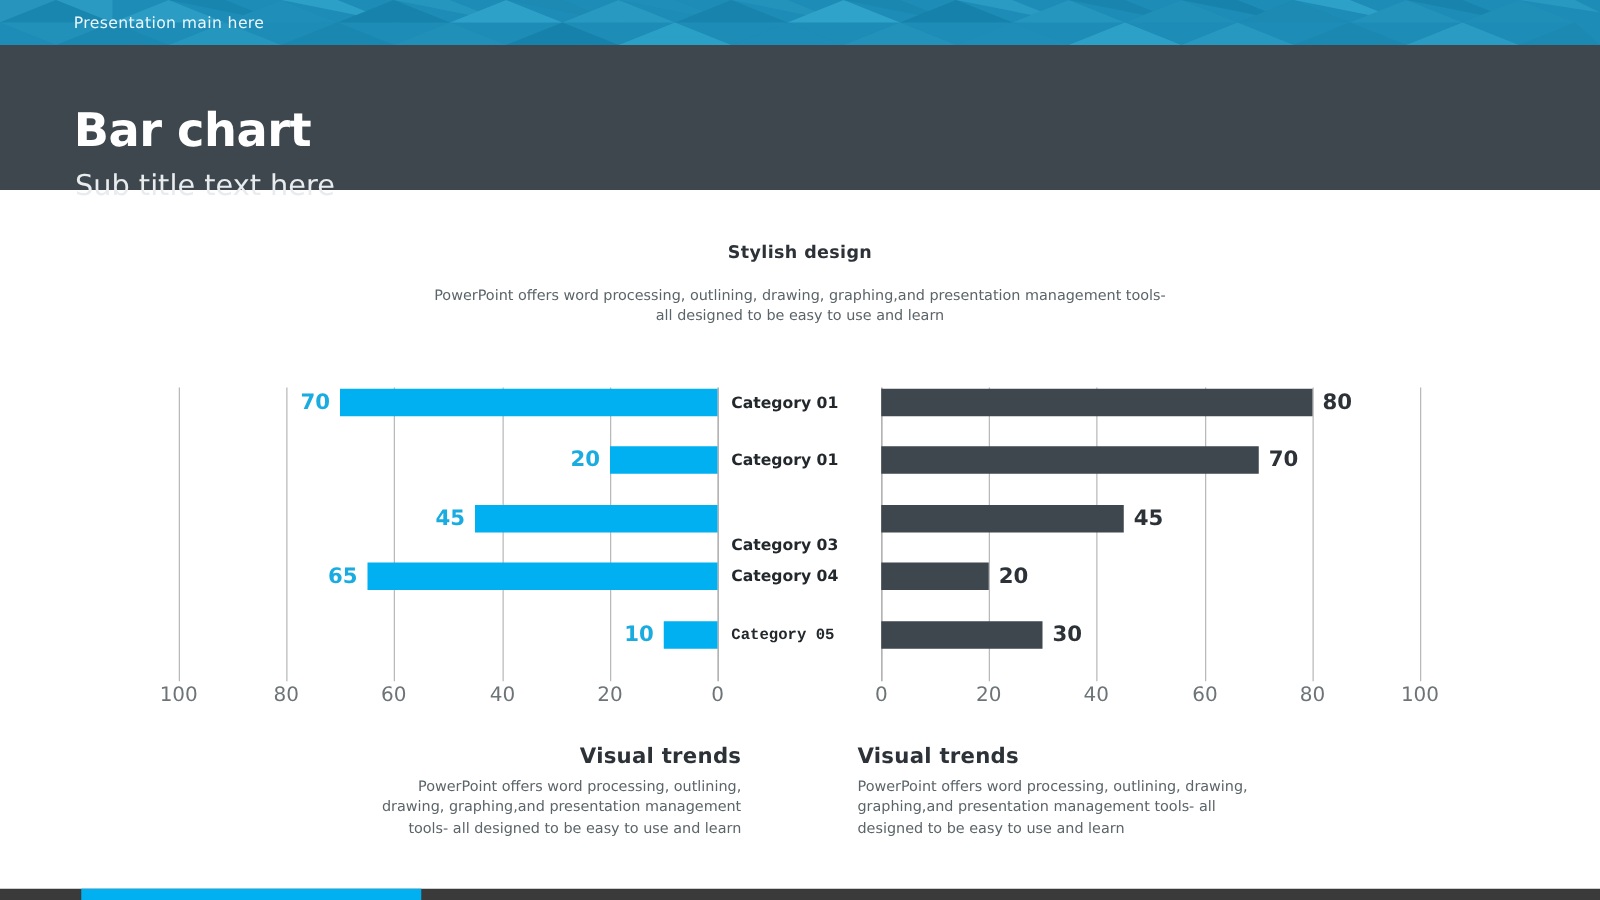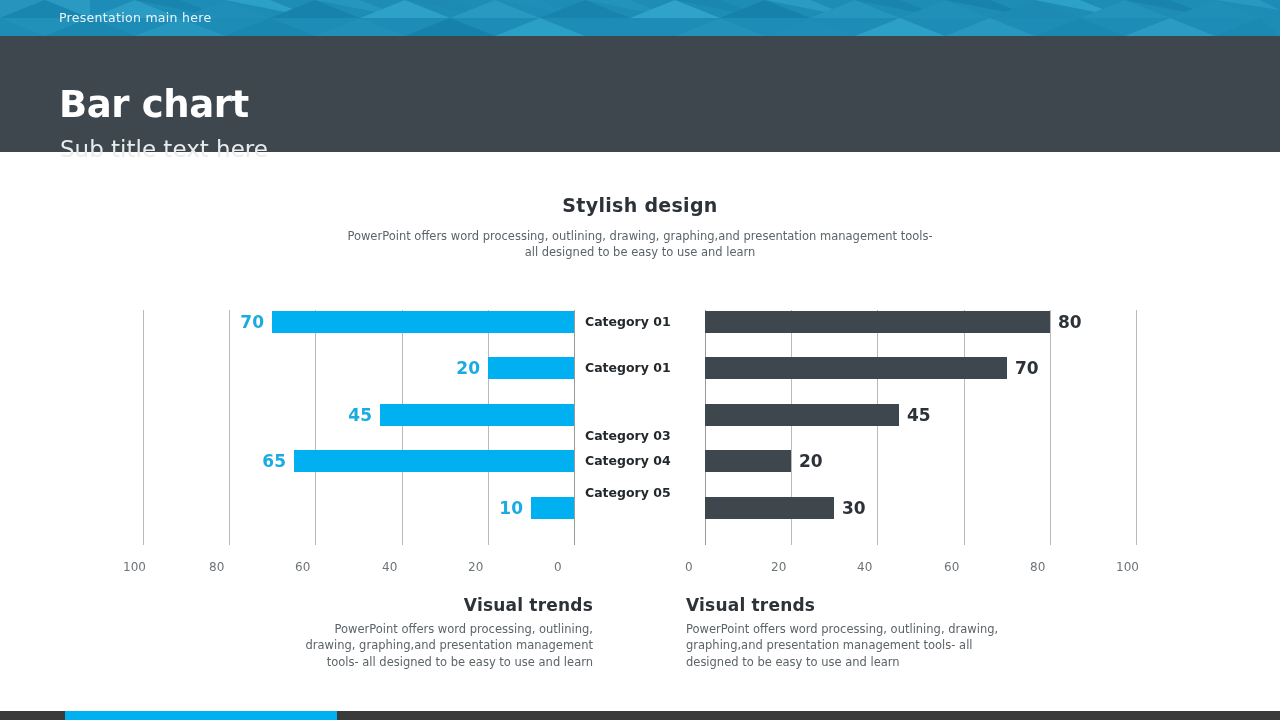--- a/index.html
+++ b/index.html
@@ -49,21 +49,21 @@
     position: absolute; left: 60px; top: 102px;
     font-size: 23px; font-weight: 400;
     color: #e9ecee;
     line-height: 1;
   }
 
   
   #chart-heading {
     position: absolute; left: 0; top: 194px;
     width: 1280px; text-align: center;
-    font-size: 19px; font-weight: bold;
+    font-size: 14px; font-weight: bold;
     color: #2c3237;
     letter-spacing: 0.3px;
   }
   #chart-subheading {
     position: absolute; left: 340px; top: 229px;
     width: 600px; text-align: center;
     font-size: 11.5px; color: #5b6468;
     line-height: 1.35;
   }
 
@@ -97,23 +97,23 @@
   .bar-val.right { color: #2c3237; text-align: left; }
   .cat-label {
     position: absolute;
     width: 110px; text-align: left;
     font-size: 12.5px; font-weight: bold;
     color: #23282c;
     line-height: 22px;
   }
   .tick {
     position: absolute;
-    width: 40px; 
-    top: 260px;
-    font-size: 12px; color: #6d7478;
+    width: 40px; text-align: center;
+    top: 246px;
+    font-size: 16px; color: #6d7478;
   }
 
   
   .trend-title {
     position: absolute;
     font-size: 17px; font-weight: bold;
     color: #2c3237;
     letter-spacing: 0.2px;
   }
   .trend-body {
@@ -233,21 +233,21 @@
       <div class="cat-label" style="left: 585px; top: 104px; margin-top: 21px;">Category 03</div>
       <div class="bar right" style="left: 705px; top: 104px; width: 194px;"></div>
       <div class="bar-val right" style="left: 907px; top: 104px; width: 44px;">45</div>
       <div class="bar left" style="left: 294px; top: 150px; width: 280px;"></div>
       <div class="bar-val left" style="left: 242px; top: 150px; width: 44px;">65</div>
       <div class="cat-label" style="left: 585px; top: 150px;">Category 04</div>
       <div class="bar right" style="left: 705px; top: 150px; width: 86px;"></div>
       <div class="bar-val right" style="left: 799px; top: 150px; width: 44px;">20</div>
       <div class="bar left" style="left: 531px; top: 197px; width: 43px;"></div>
       <div class="bar-val left" style="left: 479px; top: 197px; width: 44px;">10</div>
-      <div class="cat-label" style="left: 585px; top: 182px;">Category 05</div>
+      <div class="cat-label" style="left: 585px; top: 197px; font-family: Liberation Mono, monospace;">Category 05</div>
       <div class="bar right" style="left: 705px; top: 197px; width: 129px;"></div>
       <div class="bar-val right" style="left: 842px; top: 197px; width: 44px;">30</div>
       <div class="tick" style="left: 123px;">100</div>
       <div class="tick" style="left: 209px;">80</div>
       <div class="tick" style="left: 295px;">60</div>
       <div class="tick" style="left: 382px;">40</div>
       <div class="tick" style="left: 468px;">20</div>
       <div class="tick" style="left: 554px;">0</div>
       <div class="tick" style="left: 685px;">0</div>
       <div class="tick" style="left: 771px;">20</div>

